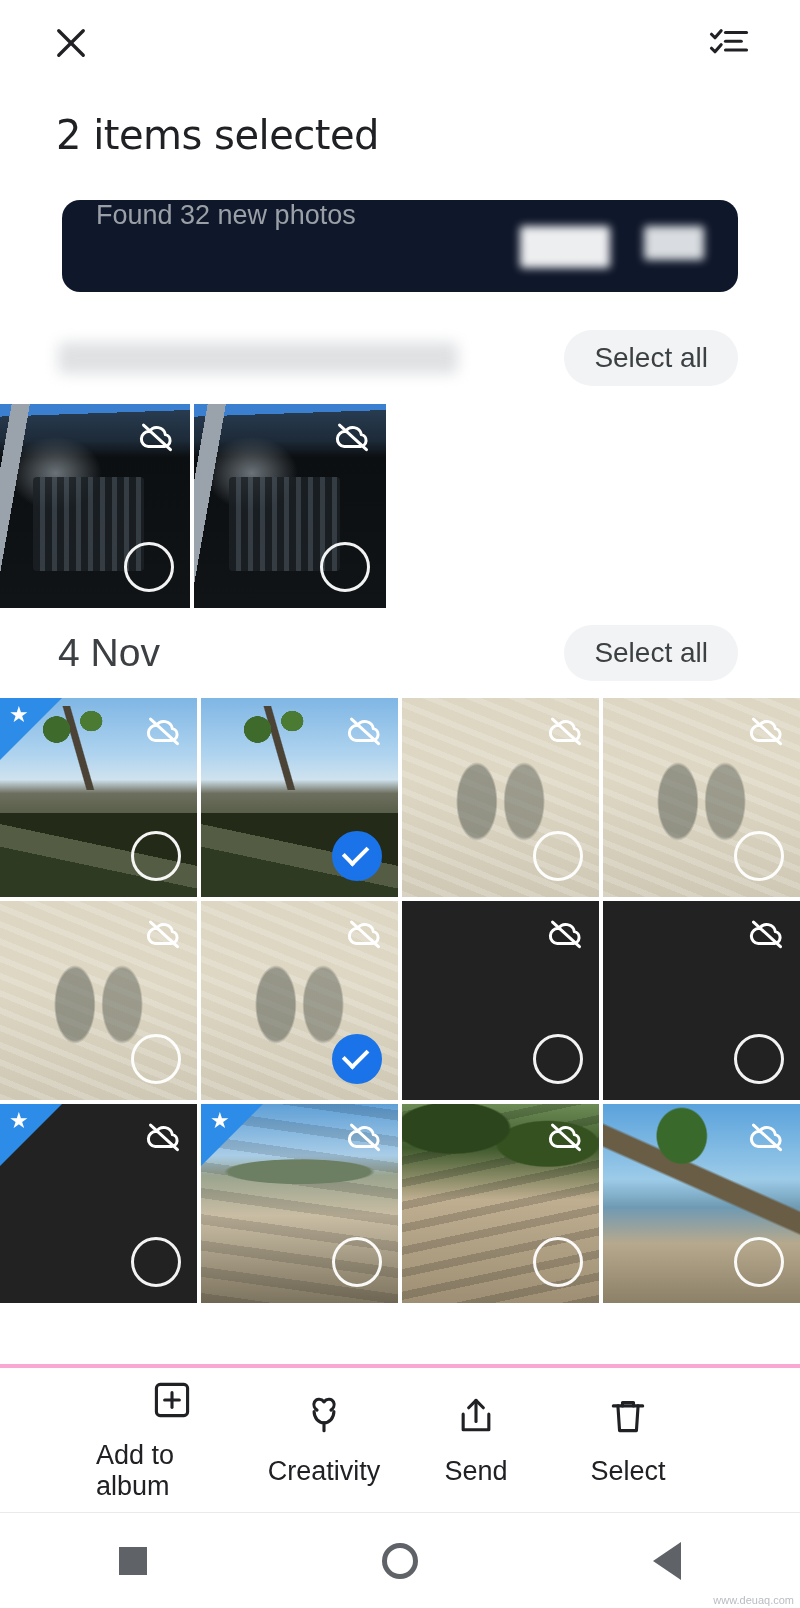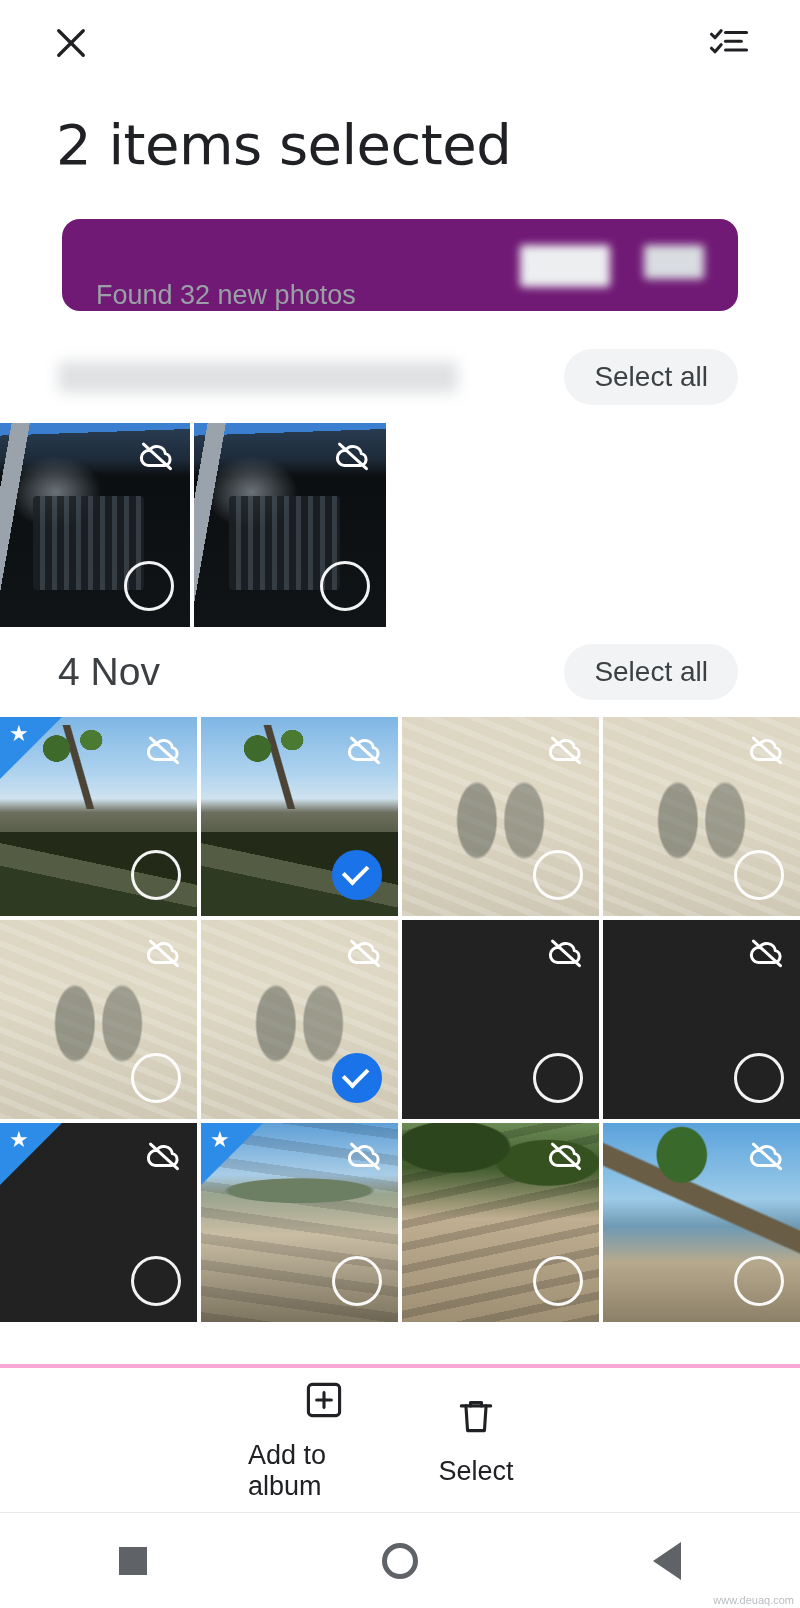--- a/index.html
+++ b/index.html
@@ -10,30 +10,30 @@
     overflow: hidden;
   }
   .screen { position: relative; width: 800px; height: 1608px; background: #fff; display: flex; flex-direction: column; }
 
   
   .topbar { height: 86px; display: flex; align-items: center; justify-content: space-between; padding: 0 44px; }
   .icon-btn { width: 54px; height: 54px; display: flex; align-items: center; justify-content: center; cursor: pointer; }
 
   
   .title {
-    font-size: 56px; font-weight: 400; color: #202124;
+    font-size: 40px; font-weight: 400; color: #202124;
     padding: 26px 44px 0 56px; letter-spacing: -0.5px;
     font-family: "DejaVu Sans", sans-serif;
   }
 
   
   .card-wrap { padding: 42px 62px 0 62px; }
   .card {
-    height: 92px; border-radius: 18px; background: #701a75;
-    display: flex; align-items: flex-end; padding: 0 34px; position: relative;
+    height: 92px; border-radius: 18px; background: #0f172a;
+    display: flex; align-items: flex-start; padding: 0 34px; position: relative;
     overflow: hidden;
   }
   .card-text { font-size: 27px; color: #9aa0a6; }
   .card-blur-a {
     position: absolute; right: 128px; top: 26px; width: 90px; height: 42px;
     background: #eceef0; filter: blur(4px); border-radius: 3px;
   }
   .card-blur-b {
     position: absolute; right: 34px; top: 26px; width: 60px; height: 34px;
     background: #d9dde1; filter: blur(4px); border-radius: 3px;
@@ -374,20 +374,41 @@
           <rect x="3.5" y="3.5" width="17" height="17" rx="2"></rect>
           <line x1="12" y1="8" x2="12" y2="16"></line>
             <line x1="8" y1="12" x2="16" y2="12"></line>
         </svg>
       </span>
       <span class="action-label">Add to album</span>
     </div>
     <div class="action">
       <span>
         <svg width="44" height="44" viewBox="0 0 24 24" fill="none" stroke="#202124" stroke-width="1.7" stroke-linecap="round" stroke-linejoin="round">
+          <path d="M12 4.2c1.6-2 4.3-1.6 5.2.2.9 1.8-.2 3.6-1.4 4.4"></path>
+          <path d="M12 4.2c-1.6-2-4.3-1.6-5.2.2-.9 1.8.2 3.6 1.4 4.4"></path>
+          <path d="M6.6 9.6c0 3.5 2.4 6.1 5.4 6.1s5.4-2.6 5.4-6.1"></path>
+          <line x1="12" y1="15.7" x2="12" y2="20"></line>
+        </svg>
+      </span>
+      <span class="action-label">Creativity</span>
+    </div>
+    <div class="action">
+      <span>
+        <svg width="44" height="44" viewBox="0 0 24 24" fill="none" stroke="#202124" stroke-width="1.7" stroke-linecap="round" stroke-linejoin="round">
+          <path d="M5 11v8.5h14V11"></path>
+          <line x1="12" y1="3.5" x2="12" y2="15"></line>
+          <polyline points="8,7.5 12,3.5 16,7.5"></polyline>
+        </svg>
+      </span>
+      <span class="action-label">Send</span>
+    </div>
+    <div class="action">
+      <span>
+        <svg width="44" height="44" viewBox="0 0 24 24" fill="none" stroke="#202124" stroke-width="1.7" stroke-linecap="round" stroke-linejoin="round">
           <line x1="4" y1="6.5" x2="20" y2="6.5"></line>
           <path d="M9 6.5V4.6h6v1.9"></path>
           <path d="M6.5 6.5 7.4 20h9.2l.9-13.5"></path>
         </svg>
       </span>
       <span class="action-label">Select</span>
     </div>
   </div>
 
   <div class="navbar">

